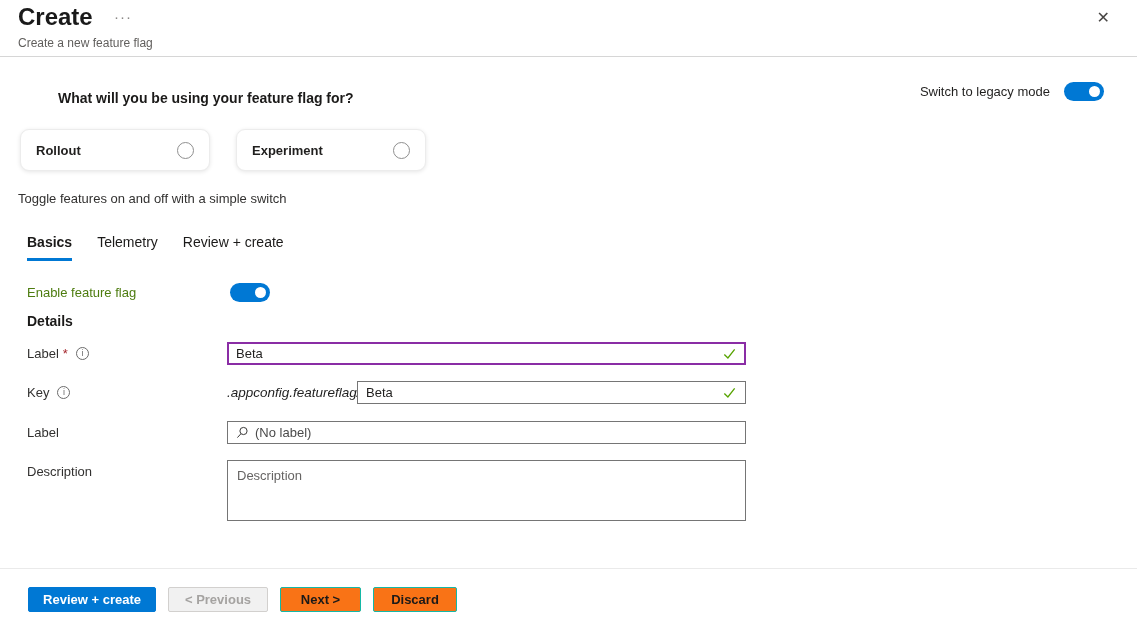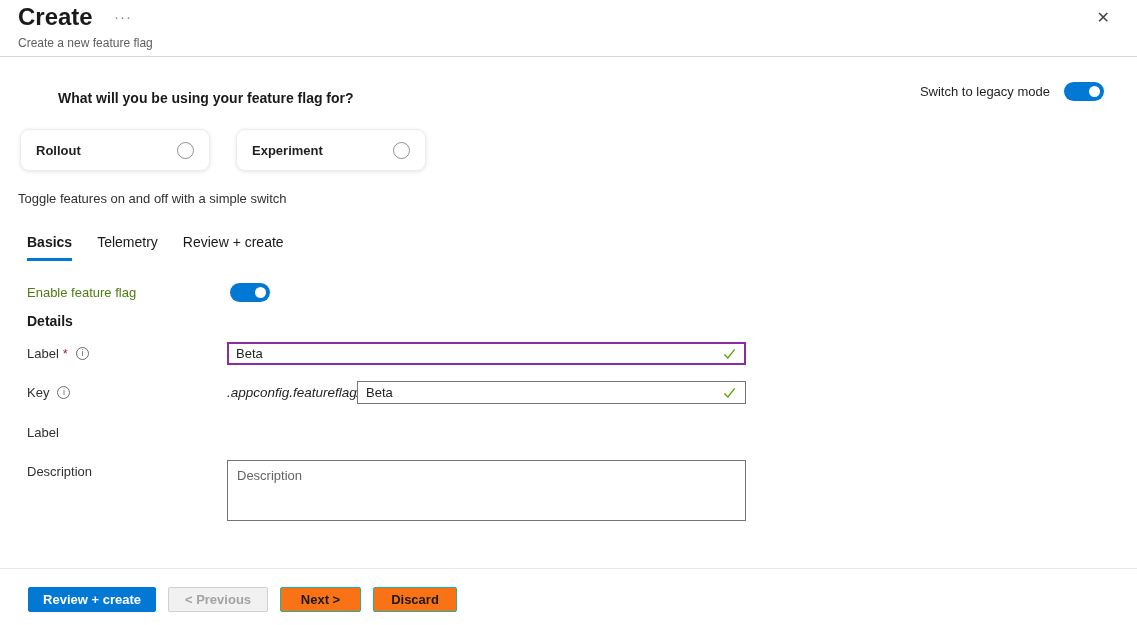--- a/index.html
+++ b/index.html
@@ -144,20 +144,29 @@
     <span class="check-icon">
       <svg width="15" height="15" viewBox="0 0 16 16">
           <path d="M2.5 9 L6.3 12.8 L13.5 3.6" stroke="#57a300" stroke-width="1.4" fill="none"></path>
         </svg>
     </span>
   </div>
 
   <div class="field-label" style="top:425px;">
     <span>Label</span>
   </div>
+  <div class="input-wrap" style="left:227px; top:421px; width:519px;">
+    <span class="search-icon">
+      <svg width="13" height="13" viewBox="0 0 13 13">
+          <circle cx="7.5" cy="5" r="3.6" fill="none" stroke="#3b3a39" stroke-width="1"></circle>
+          <line x1="4.8" y1="7.9" x2="1.4" y2="11.6" stroke="#3b3a39" stroke-width="1"></line>
+        </svg>
+    </span>
+    <input class="text-input label-input" placeholder="(No label)" style="">
+  </div>
 
   <div class="field-label" style="top:464px;">
     <span>Description</span>
   </div>
   <textarea class="desc-area" placeholder="Description" style=""></textarea>
 
   <div class="footer-divider"></div>
 
   <div class="footer">
     <button class="btn btn-primary">Review + create</button>

